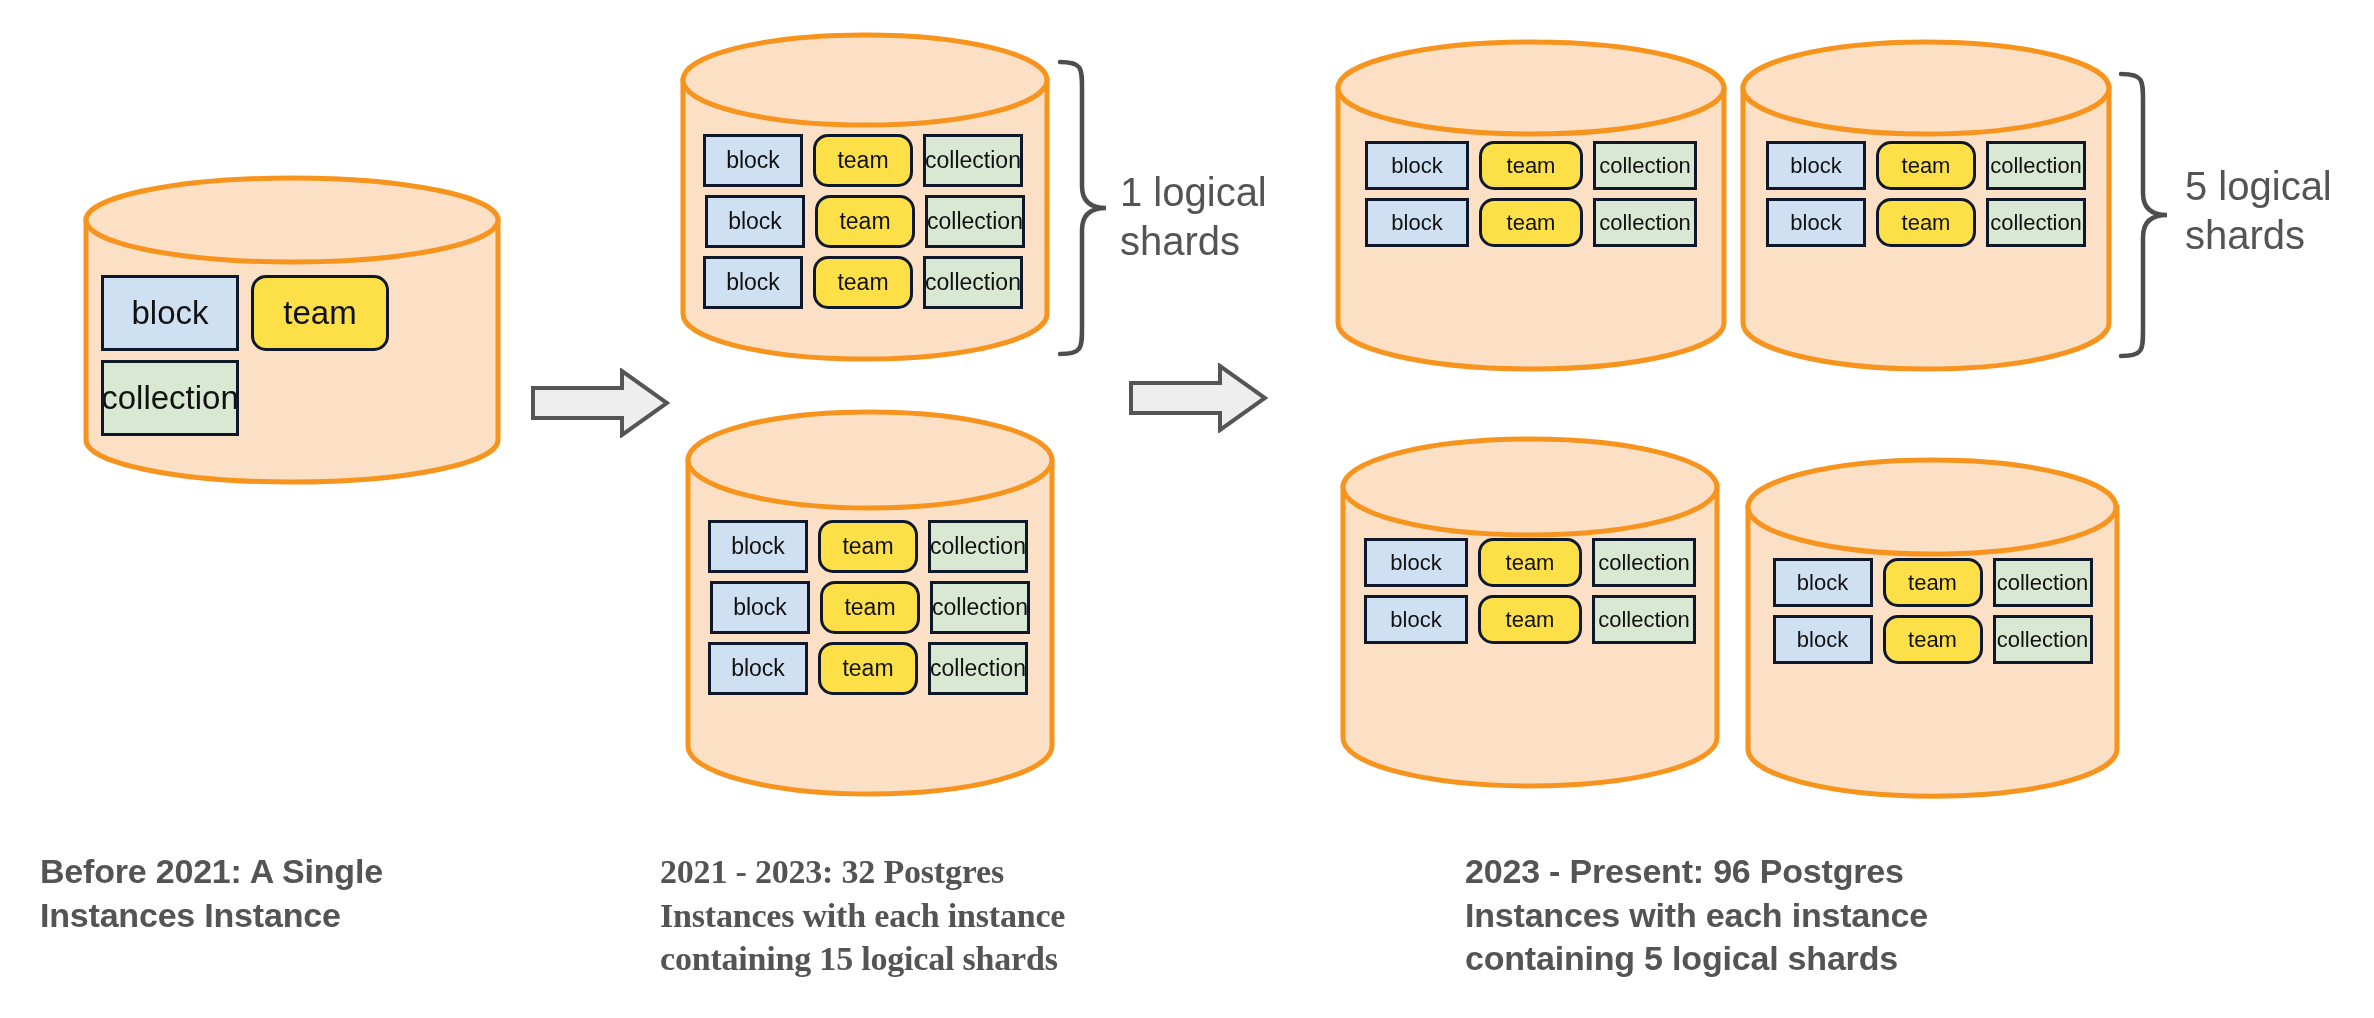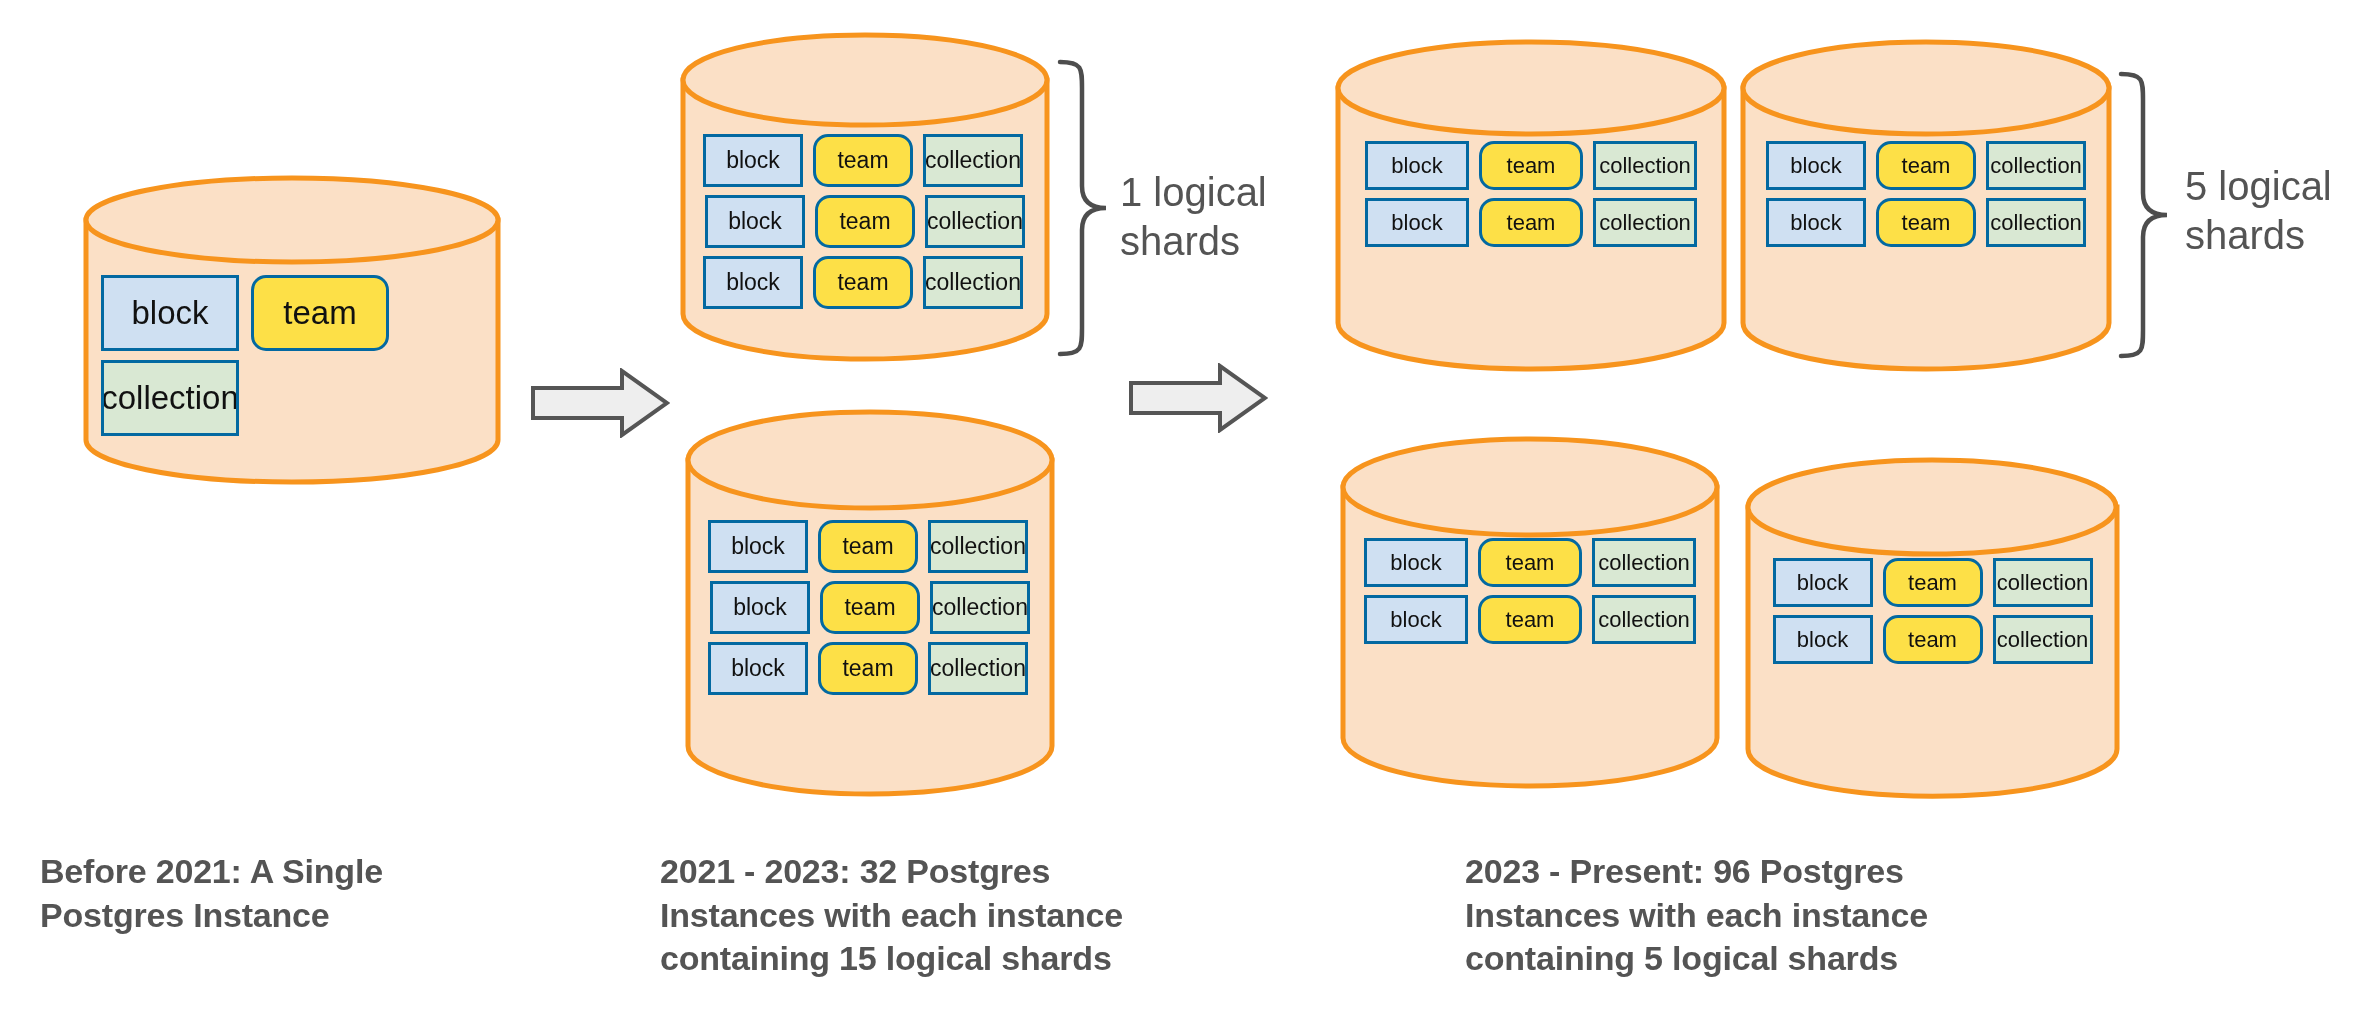--- a/index.html
+++ b/index.html
@@ -41,21 +41,21 @@
   }
 
   .row {
     display: flex;
     justify-content: center;
     align-items: center;
   }
 
   .slot {
     box-sizing: border-box;
-    border: 3px solid #0369a1;
+    border: 3px solid #0f172a;
     display: flex;
     align-items: center;
     justify-content: center;
     color: #111111;
     white-space: nowrap;
     overflow: hidden;
   }
   .slot.block      { background: #cfe0f2; }
   .slot.team       { background: #fde047; border-radius: 15px; }
   .slot.collection { background: #d9e8d3; }
@@ -102,21 +102,21 @@
         <div class="slot block" style="width:138px; height:76px; font-size:33px;">block</div>
         <div class="slot team" style="width:138px; height:76px; font-size:33px;">team</div>
       </div>
       <div class="row" style="justify-content:flex-start; padding-left:18px;">
         <div class="slot collection" style="width:138px; height:76px; font-size:33px;">collection</div>
       </div>
     </div>
   </div>
 
   <div class="caption" style="left:40px; top:850px; width:470px;">Before 2021: A Single
-Postgres Instance</div>
+Instances Instance</div>
 
   <div class="arrow" style="left:530px; top:368px; width:140px; height:70px;">
     <svg viewBox="0 0 140 70" width="140" height="70">
       <path d="M3,20 L92,20 L92,3 L137,35 L92,67 L92,50 L3,50 Z" fill="#eeeeee" stroke="#555555" stroke-width="4" stroke-linejoin="miter"></path>
     </svg>
   </div>
 
   <div class="cyl" style="left:680px; top:32px; width:370px; height:330px;">
     <svg class="body" viewBox="0 0 370 330" preserveAspectRatio="none">
       <path d="M3,48 L3,282 A182,45 0 0 0 367,282 L367,48 Z" fill="#fbe0c6" stroke="#f7941d" stroke-width="5"></path>
@@ -166,21 +166,21 @@
         <div class="slot collection" style="width:100px;height:53px;font-size:23px;">collection</div>
       </div>
       <div class="row" style="gap:10px; transform:translateX(-2px);">
         <div class="slot block" style="width:100px;height:53px;font-size:23px;">block</div>
         <div class="slot team" style="width:100px;height:53px;font-size:23px;">team</div>
         <div class="slot collection" style="width:100px;height:53px;font-size:23px;">collection</div>
       </div>
     </div>
   </div>
 
-  <div class="caption" style="left:660px; top:850px; width:600px;">2021 - 2023: 32 Postgres
+  <div class="caption" style="left:660px; top:850px; width:600px;font-family:Liberation Serif, serif;">2021 - 2023: 32 Postgres
 Instances with each instance
 containing 15 logical shards</div>
 
   <div class="arrow" style="left:1128px; top:363px; width:140px; height:70px;">
     <svg viewBox="0 0 140 70" width="140" height="70">
       <path d="M3,20 L92,20 L92,3 L137,35 L92,67 L92,50 L3,50 Z" fill="#eeeeee" stroke="#555555" stroke-width="4" stroke-linejoin="miter"></path>
     </svg>
   </div>
 
   <div class="cyl" style="left:1335px; top:38px; width:392px; height:335px;">

